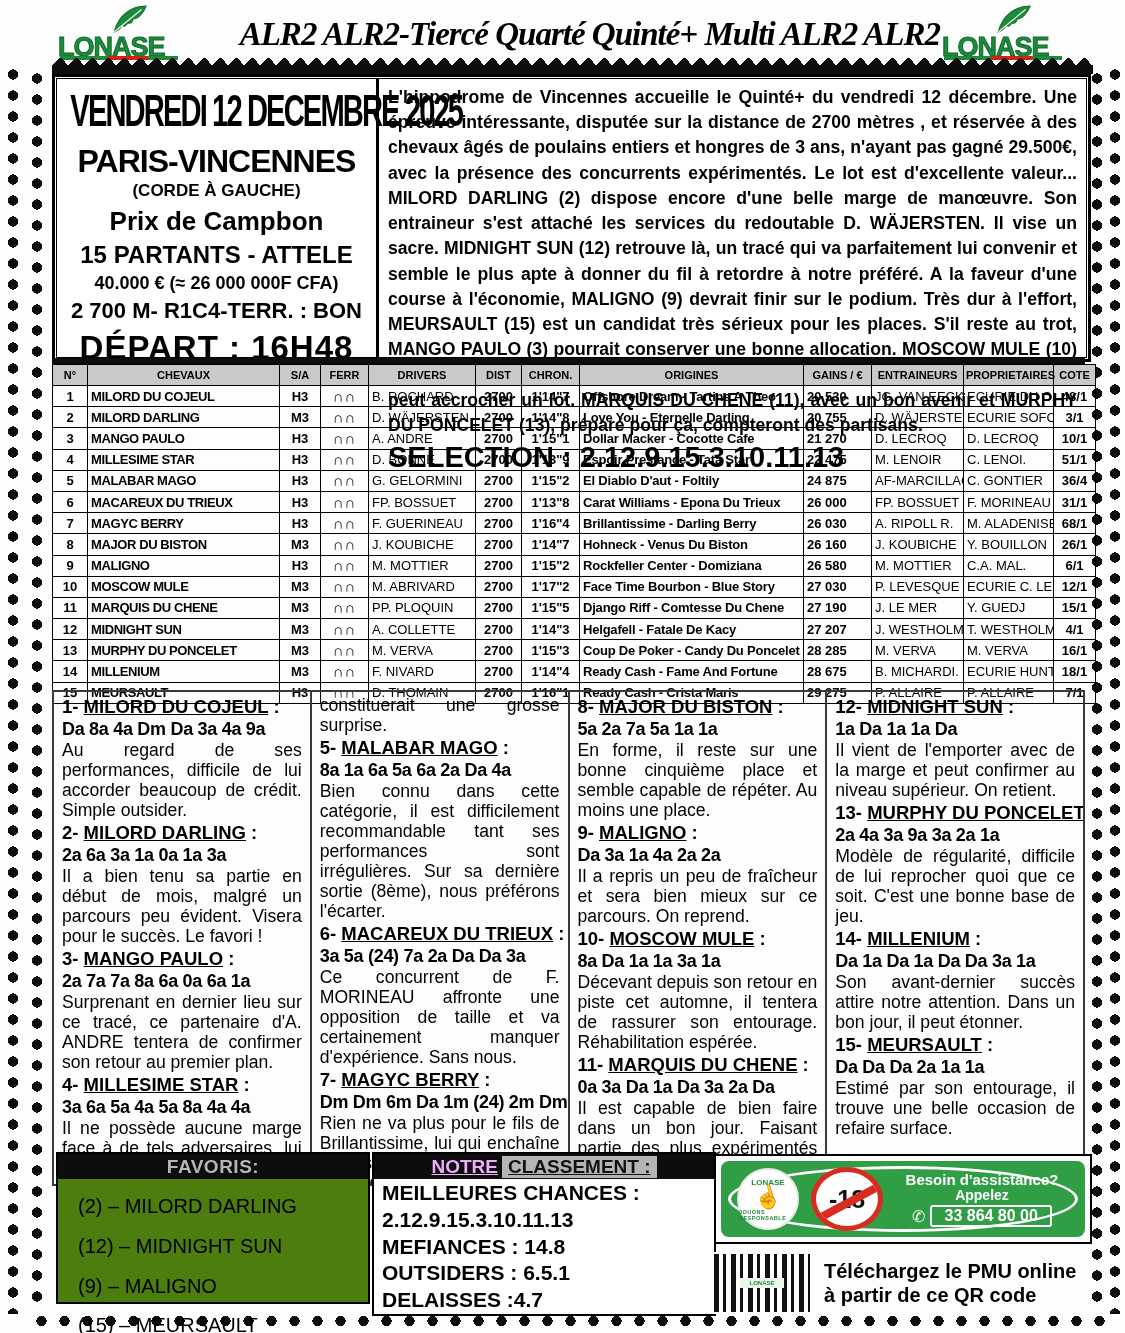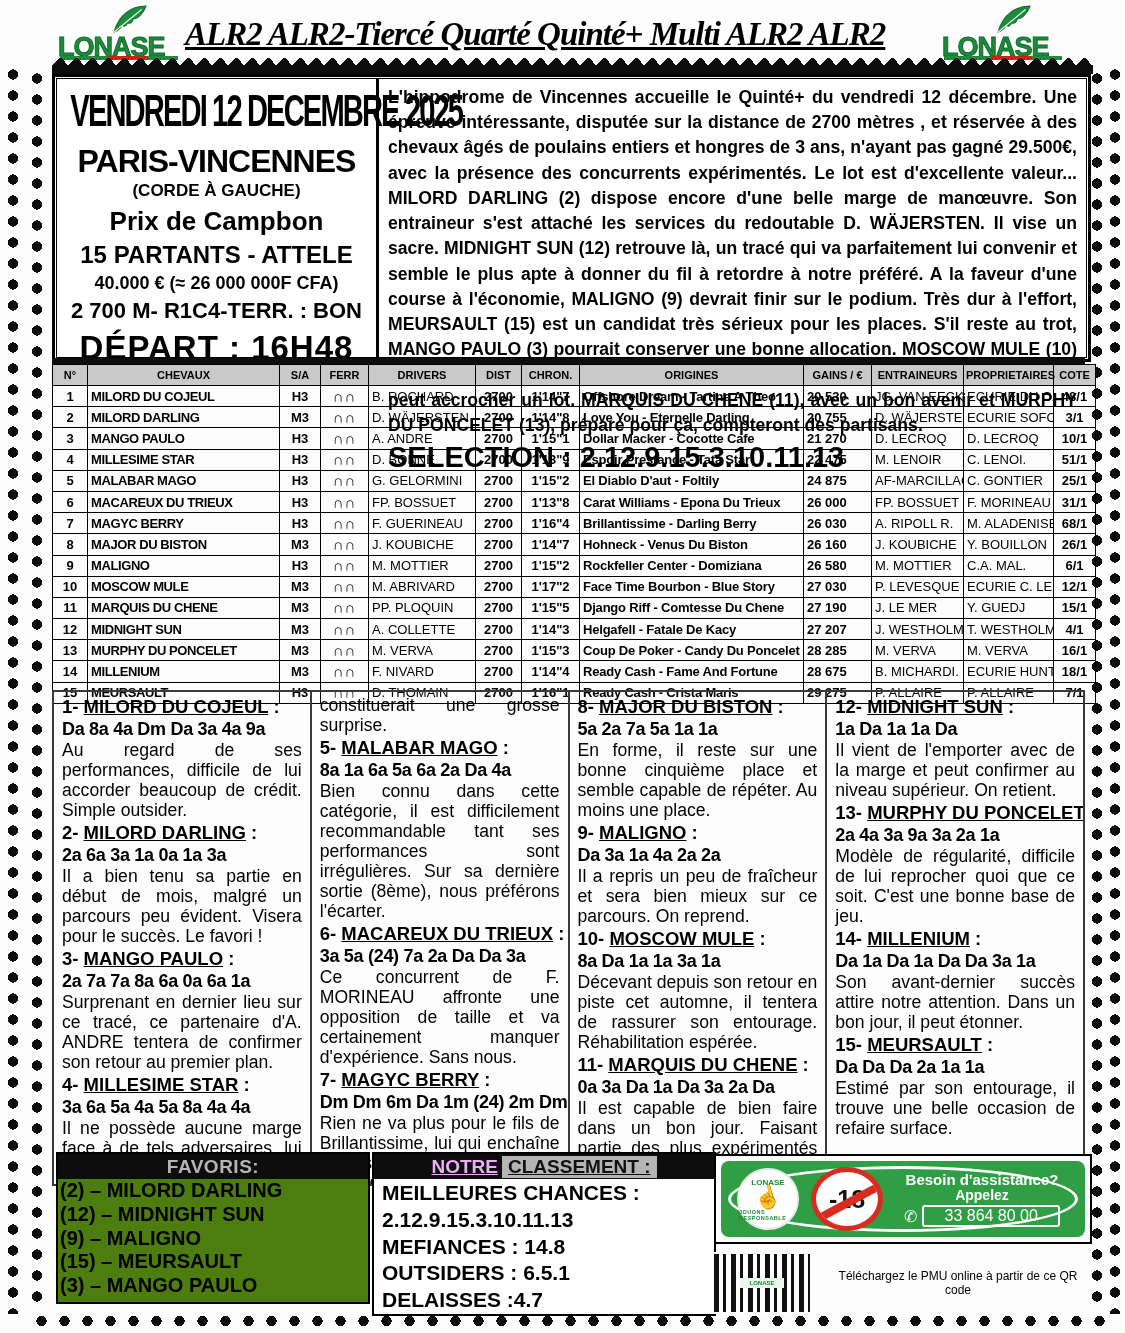--- a/index.html
+++ b/index.html
@@ -9,23 +9,23 @@
   .dots-v{position:absolute;width:14px;
      background-image:radial-gradient(circle 5.2px at 50% 50%, #0c0c0c 97%, rgba(0,0,0,0));
      background-size:14px 21px;background-repeat:repeat-y;}
   .dots-h{position:absolute;height:14px;
      background-image:radial-gradient(circle 5.2px at 50% 50%, #0c0c0c 97%, rgba(0,0,0,0));
      background-size:23px 14px;background-repeat:repeat-x;}
   .teeth{position:absolute;left:52px;top:57px;width:1041px;height:9px;
      background:conic-gradient(from 135deg at 50% 0,#0d0d0d 90deg,rgba(0,0,0,0) 0) 0 0/16px 9px repeat-x;}
   .hbar{position:absolute;left:52px;top:65px;width:1041px;height:9px;background:#0d0d0d;}
   
-  .masthead-title{position:absolute;left:185px;top:16px;width:755px;text-align:left;
+  .masthead-title{position:absolute;left:185px;top:16px;width:755px;text-align:right;
      font-family:"Liberation Serif",serif;font-style:italic;font-weight:900;font-size:33px;
-     letter-spacing:-1px;text-decoration:underline;white-space:nowrap;}
+     letter-spacing:-1px;white-space:nowrap;}
   .logo{position:absolute;top:6px;width:150px;height:52px;}
   .logo .feather{position:absolute;left:52px;top:-4px;width:40px;height:36px;transform:rotate(8deg);}
   .logo .word{position:absolute;left:0;top:26px;font-size:27px;font-weight:900;color:#1d8a3c;
      letter-spacing:-1px;-webkit-text-stroke:1px #0f6b2a;}
   .logo .ubar{position:absolute;left:2px;top:50px;width:118px;height:4px;
      background:linear-gradient(90deg,#1d8a3c 0 40%,#d32011 40% 75%,#1d8a3c 75%);}
   
   .topbox{position:absolute;left:52px;top:74px;width:1033px;height:282px;border:3px solid #000;background:#fff;}
   .topbox-inner{position:absolute;inset:1px;border:1px solid #000;display:flex;}
   .leftpanel{width:322px;border-right:3px solid #000;padding:4px 4px;box-sizing:border-box;text-align:center;}
@@ -64,21 +64,21 @@
   .ccol{flex:1;border:2px solid #3a3a3a;margin-left:-2px;padding:3px 8px 0 8px;box-sizing:border-box;overflow:hidden;}
   .ccol:first-child{margin-left:0;}
   .ctitle{font-size:18.5px;font-weight:700;margin-top:1px;white-space:nowrap;}
   .ctitle .nm{text-decoration:underline;}
   .cmus{font-size:18px;font-weight:700;margin-top:1px;white-space:nowrap;letter-spacing:-0.3px;}
   .ctext{font-size:17.6px;line-height:1.135;text-align:justify;margin-top:1px;}
   
   .favbox{position:absolute;left:56px;top:1152px;width:310px;height:148px;border:2px solid #000;background:#4d7c0f;}
   .favhead{height:25px;background:#0d0d0d;display:flex;align-items:center;justify-content:center;}
   .favhead span{color:#b5b5b5;font-weight:700;font-size:19px;letter-spacing:0.5px;}
-  .favitem{font-size:20px;font-weight:700;padding-left:2px;line-height:1.19;margin-top:0;white-space:nowrap;}
+  .favitem{font-size:20px;font-weight:400;padding-left:20px;line-height:1.19;margin-top:16px;white-space:nowrap;}
   .clsbox{position:absolute;left:372px;top:1152px;width:340px;height:160px;border:2px solid #000;background:#fff;}
   .clshead{height:25px;background:#0d0d0d;display:flex;align-items:center;justify-content:center;gap:4px;}
   .clshead .w1{color:#f0abfc;font-weight:700;font-size:19px;text-decoration:underline;}
   .clshead .w2{color:#111;font-weight:700;font-size:19px;background:#b5b5b5;padding:0 6px;text-decoration:underline;}
   .clsline{font-size:21px;font-weight:700;padding-left:8px;line-height:1.23;margin-top:1px;white-space:nowrap;}
   
   .greenwrap{position:absolute;left:714px;top:1154px;width:378px;height:90px;border:2px solid #000;
      background:#fff;box-sizing:border-box;padding:5px;}
   .greenbox{position:relative;width:100%;height:100%;background:#2f9e44;border-radius:8px;}
   .ring{position:absolute;inset:5px 7px;border:3px solid #fff;border-radius:50% / 50%;}
@@ -91,30 +91,30 @@
   .badge18{position:relative;width:62px;height:54px;background:#fff;border:5px solid #d92c20;border-radius:50%;
      display:flex;align-items:center;justify-content:center;flex:0 0 auto;overflow:hidden;}
   .badge18 .n{font-size:25px;font-weight:900;color:#111;}
   .badge18 .slash{position:absolute;left:-6px;top:50%;width:75px;height:8px;background:#d92c20;
      transform:rotate(-28deg);}
   .assist{flex:1;text-align:center;color:#fff;}
   .assist .a1{font-size:15px;font-weight:700;}
   .assist .a2{font-size:14px;font-weight:700;margin-top:-1px;}
   .phonerow{display:flex;align-items:center;justify-content:center;gap:5px;margin-top:2px;}
   .phoneicon{color:#fff;font-size:16px;}
-  .phonechip{border:2px solid #fff;border-radius:3px;padding:0 20px;font-size:16px;font-weight:400;color:#fff;}
+  .phonechip{border:2px solid #fff;border-radius:3px;padding:0 12px;font-size:16px;font-weight:700;color:#fff;}
   
   .qrrow{position:absolute;left:714px;top:1252px;width:378px;height:62px;display:flex;align-items:center;gap:14px;}
   .qr{width:96px;height:58px;flex:0 0 auto;position:relative;background:
       repeating-linear-gradient(90deg,#111 0 5px,#fff 5px 9px,#111 9px 12px,#fff 12px 17px),
       repeating-linear-gradient(0deg,rgba(255,255,255,0) 0 4px,rgba(255,255,255,.85) 4px 6px,rgba(255,255,255,0) 6px 11px);
      outline:2px solid #fff;}
   .qr .qlabel{position:absolute;left:26px;top:24px;width:44px;height:10px;background:#eaf6ea;
      color:#1d8a3c;font-size:6px;font-weight:700;text-align:center;line-height:10px;}
-  .qrcaption{font-size:12px;font-weight:400;text-align:center;line-height:1.2;flex:1;}
+  .qrcaption{font-size:20px;font-weight:700;text-align:left;line-height:1.2;flex:1;}
 </style>
 </head>
 <body>
 
 <div class="page">
 
   <div class="logo" style="left:58px;">
     <svg class="feather" viewBox="0 0 40 36">
       <path d="M34 2 C20 4 8 14 6 32 C10 30 12 28 13 24 C15 26 17 25 18 21 C21 22 23 20 23 16 C27 17 33 8 34 2 Z" fill="#1d8a3c" stroke="#0f6b2a" stroke-width="1"></path>
       <line x1="6" y1="32" x2="30" y2="6" stroke="#e8f5e9" stroke-width="1.2"></line>
@@ -254,21 +254,21 @@
           <td class="c-cheval">MALABAR MAGO</td>
           <td class="c-sa">H3</td>
           <td class="c-ferr">∩∩</td>
           <td class="c-driver">G. GELORMINI</td>
           <td class="c-dist">2700</td>
           <td class="c-chron">1'15"2</td>
           <td class="c-orig">El Diablo D'aut - Foltily</td>
           <td class="c-gains">24 875</td>
           <td class="c-train">AF-MARCILLAC</td>
           <td class="c-prop">C. GONTIER</td>
-          <td class="c-cote">25/1</td>
+          <td class="c-cote">36/4</td>
         </tr>
         <tr>
           <td class="c-n">6</td>
           <td class="c-cheval">MACAREUX DU TRIEUX</td>
           <td class="c-sa">H3</td>
           <td class="c-ferr">∩∩</td>
           <td class="c-driver">FP. BOSSUET</td>
           <td class="c-dist">2700</td>
           <td class="c-chron">1'13"8</td>
           <td class="c-orig">Carat Williams - Epona Du Trieux</td>

